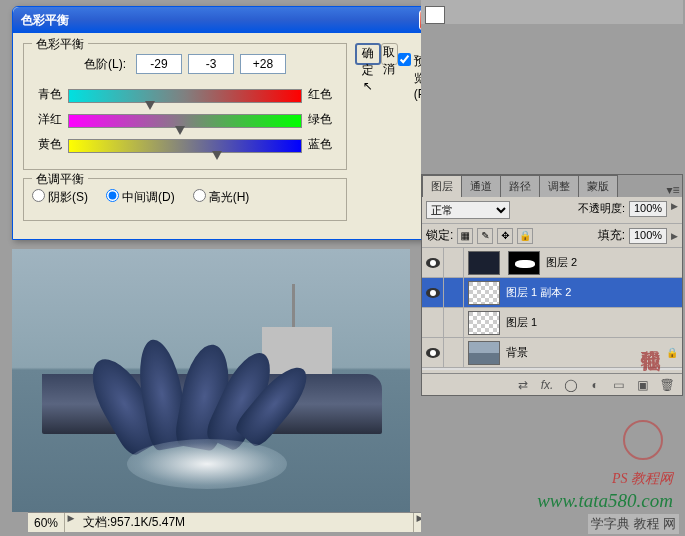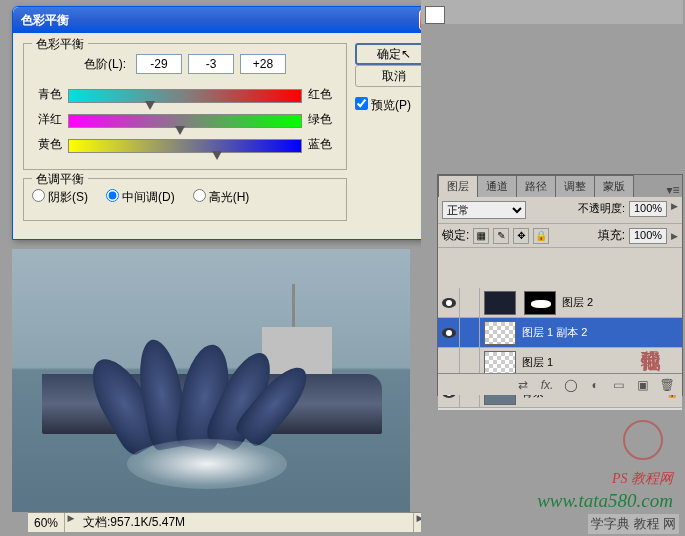--- a/index.html
+++ b/index.html
@@ -8,21 +8,21 @@
 
 .top-watermark { position: absolute; top: 6px; left: 530px; color: #666; font-size: 11px; }
 
 
 .dialog { position: absolute; left: 12px; top: 6px; width: 432px; background: #ece9d8; border: 1px solid #0054e3; border-radius: 6px 6px 0 0; box-shadow: 2px 2px 6px rgba(0,0,0,0.3); }
 .titlebar { background: linear-gradient(to bottom, #3b77e0 0%, #2a5ed0 50%, #0054e3 100%); height: 26px; display: flex; align-items: center; padding: 0 4px 0 8px; border-radius: 6px 6px 0 0; }
 .titlebar-text { color: #fff; font-weight: bold; flex: 1; }
 .close-btn { width: 20px; height: 20px; background: linear-gradient(to bottom, #f5a090, #e04030); border: 1px solid #fff; border-radius: 3px; color: #fff; text-align: center; line-height: 16px; font-weight: bold; cursor: pointer; }
 .dialog-body { padding: 10px; display: flex; gap: 8px; }
 .dialog-left { flex: 1; }
-.dialog-right { width: 78px; display: flex; flex-direction: column; }
+.dialog-right { width: 78px; display: flex; flex-direction: row; }
 
 .groupbox { border: 1px solid #aca899; padding: 10px 8px 8px; margin-bottom: 8px; position: relative; }
 .groupbox-title { position: absolute; top: -8px; left: 8px; background: #ece9d8; padding: 0 4px; }
 
 .levels-row { display: flex; align-items: center; justify-content: center; gap: 6px; margin-bottom: 12px; }
 .levels-row label { margin-right: 4px; }
 .level-input { width: 46px; height: 20px; border: 1px solid #7f9db9; text-align: center; padding: 2px; background: #fff; }
 
 .slider-row { display: flex; align-items: flex-end; gap: 6px; margin-bottom: 8px; }
 .slider-label-l { width: 30px; text-align: right; }
@@ -58,35 +58,35 @@
 
 .status-bar { position: absolute; left: 28px; top: 512px; width: 398px; height: 20px; background: #ece9d8; border-top: 1px solid #888; display: flex; align-items: flex-start; font-size: 11px; }
 .status-seg { padding: 0 6px; border-right: 1px solid #aca899; height: 100%; display: flex; align-items: center; }
 .status-arrow { width: 12px; text-align: center; cursor: pointer; }
 
 
 .panels { position: absolute; right: 2px; top: 0; width: 262px; height: 536px; background: #9e9e9e; }
 .toolbar-top { position: absolute; top: 0; left: 0; right: 0; height: 24px; background: #b0b0b0; display: flex; align-items: flex-end; }
 .mini-swatch { width: 20px; height: 18px; border: 1px solid #666; margin-left: 4px; }
 
-.panel-group { position: absolute; left: 16px; right: 0; background: #d4d0c8; border: 1px solid #666; }
+.panel-group { position: absolute; left: 0; right: 0; background: #d4d0c8; border: 1px solid #666; }
 .panel-tabs { display: flex; height: 22px; background: #9e9e9e; align-items: flex-end; }
 .panel-tab { padding: 3px 8px; background: #b0b0b0; border: 1px solid #666; border-bottom: none; margin-right: -1px; color: #333; cursor: pointer; font-size: 11px; }
 .panel-tab.active { background: #d4d0c8; }
 .panel-tab-btn { width: 18px; margin-left: auto; text-align: center; cursor: pointer; color: #444; }
 
 .layer-panel { top: 174px; height: 222px; }
 .layer-opts { display: flex; align-items: flex-start; padding: 4px; gap: 4px; border-bottom: 1px solid #aaa; }
 .layer-opts select { width: 84px; height: 18px; border: 1px solid #888; background: #eee; font-size: 11px; }
 .opacity-label { margin-left: auto; font-size: 11px; }
 .opacity-val { width: 38px; height: 16px; border: 1px solid #888; text-align: center; background: #eee; font-size: 11px; }
 .lock-row { display: flex; align-items: center; padding: 3px 4px; gap: 4px; border-bottom: 1px solid #aaa; font-size: 11px; }
 .lock-icon { width: 16px; height: 16px; border: 1px solid #999; display: flex; align-items: center; justify-content: center; font-size: 10px; background: #d4d0c8; }
 
-.layers-list { background: #ddd; height: 122px; overflow: hidden; margin-top: 40px; }
+.layers-list { background: #ddd; height: 122px; overflow: hidden; }
 .layer-row { display: flex; align-items: center; height: 30px; border-bottom: 1px solid #aaa; background: #d4d0c8; }
 .layer-row.selected { background: #3464c4; color: #fff; }
 .vis-col { width: 22px; height: 100%; border-right: 1px solid #aaa; display: flex; align-items: center; justify-content: center; }
 .eye { width: 14px; height: 10px; background: #333; border-radius: 50%; position: relative; }
 .eye::after { content: ''; position: absolute; left: 4px; top: 2px; width: 6px; height: 6px; background: #fff; border-radius: 50%; }
 .link-col { width: 20px; height: 100%; border-right: 1px solid #aaa; }
 .thumb { width: 32px; height: 24px; margin: 0 4px; border: 1px solid #666; background: #888; flex-shrink: 0; }
 .thumb.checker { background: repeating-conic-gradient(#fff 0 25%, #ccc 0 50%) 0 0/8px 8px; }
 .thumb.dark { background: #1a2030; }
 .thumb.mask { background: #000; position: relative; }

